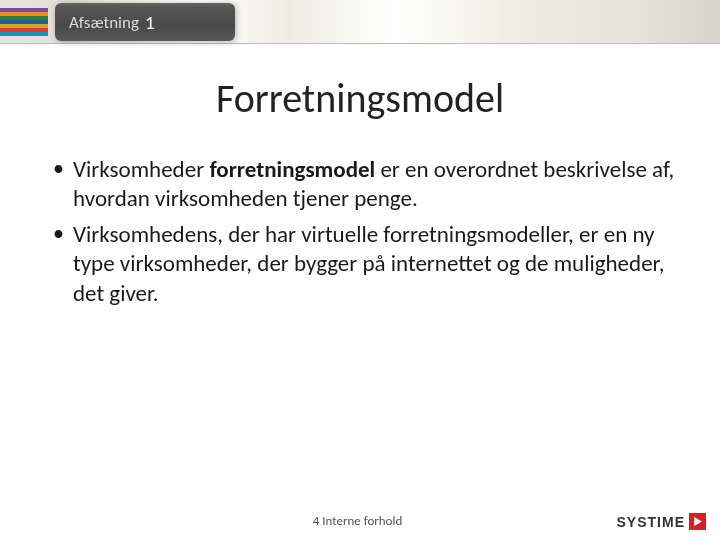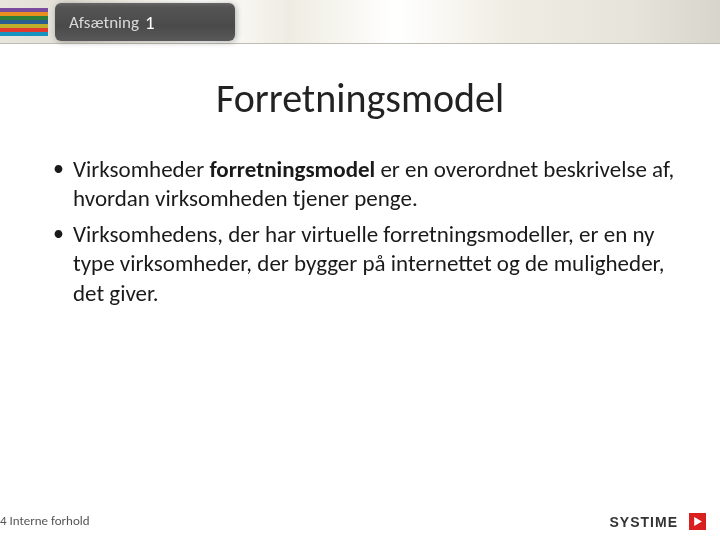--- a/index.html
+++ b/index.html
@@ -30,23 +30,23 @@
   .title { text-align: center; font-size: 40px; color: #222; margin-top: 30px; font-weight: 400; }
 
   
   .content { margin: 32px 45px 0 45px; font-size: 23px; line-height: 1.28; color: #1a1a1a; }
   .content ul { list-style: none; }
   .content li { position: relative; padding-left: 28px; margin-bottom: 6px; }
   .content li::before { content: "•"; position: absolute; left: 8px; top: 0; font-size: 22px; }
   .content b { font-weight: 700; }
 
   
-  .footer-text { position: absolute; bottom: 12px; left: 0; width: 708px; text-align: left;
-                 font-size: 13px; color: #555; }
-  .logo { position: absolute; right: 14px; bottom: 10px; display: flex; align-items: center; gap: 11px; justify-content: center; }
+  .footer-text { position: absolute; bottom: 12px; left: 0; width: 708px; text-align: center;
+                 font-size: 13px; color: #555; padding-left: 7px; }
+  .logo { position: absolute; right: 14px; bottom: 10px; display: flex; align-items: center; gap: 4px; justify-content: center; }
   .logo-text { font-family: Arial, sans-serif; font-weight: 700; letter-spacing: 1px; font-size: 14px; color: #333; }
   .logo-mark { width: 17px; height: 17px; background: #d91f1f; display: flex; align-items: center; justify-content: center; }
   .logo-mark svg { width: 11px; height: 11px; fill: #fff; }
 </style>
 </head>
 <body>
 
 <div class="slide">
 
   <div class="header">

